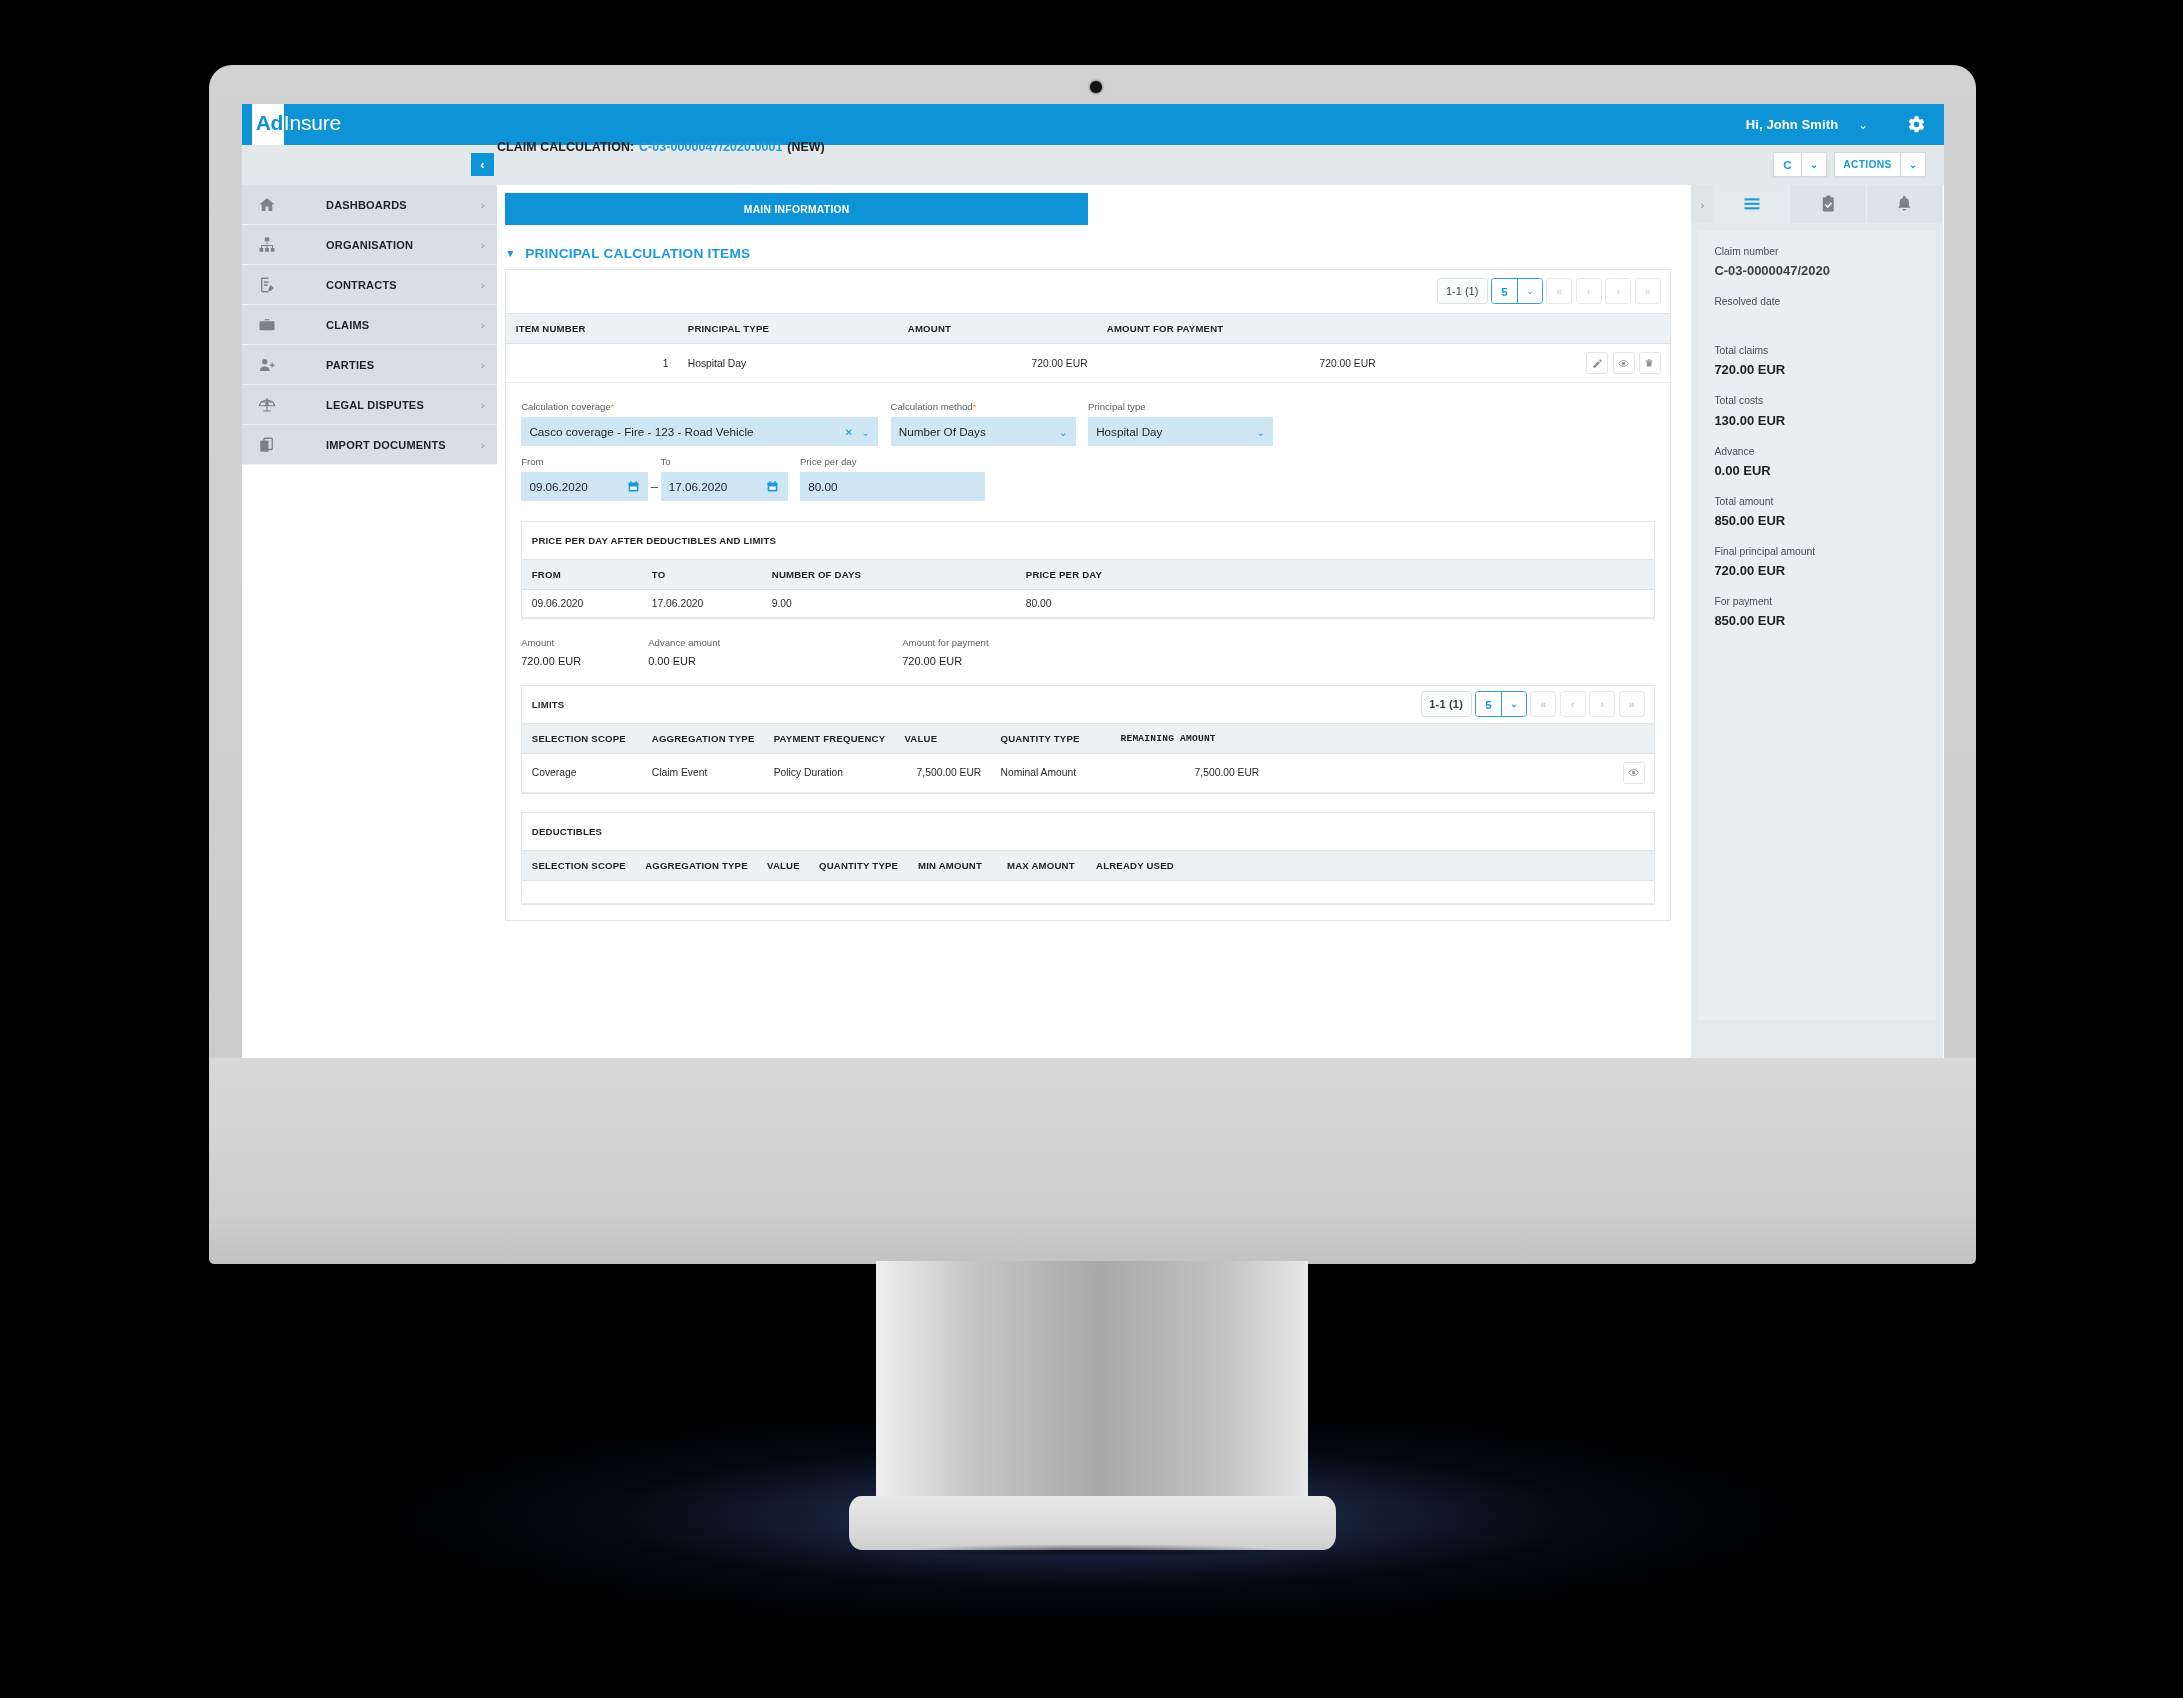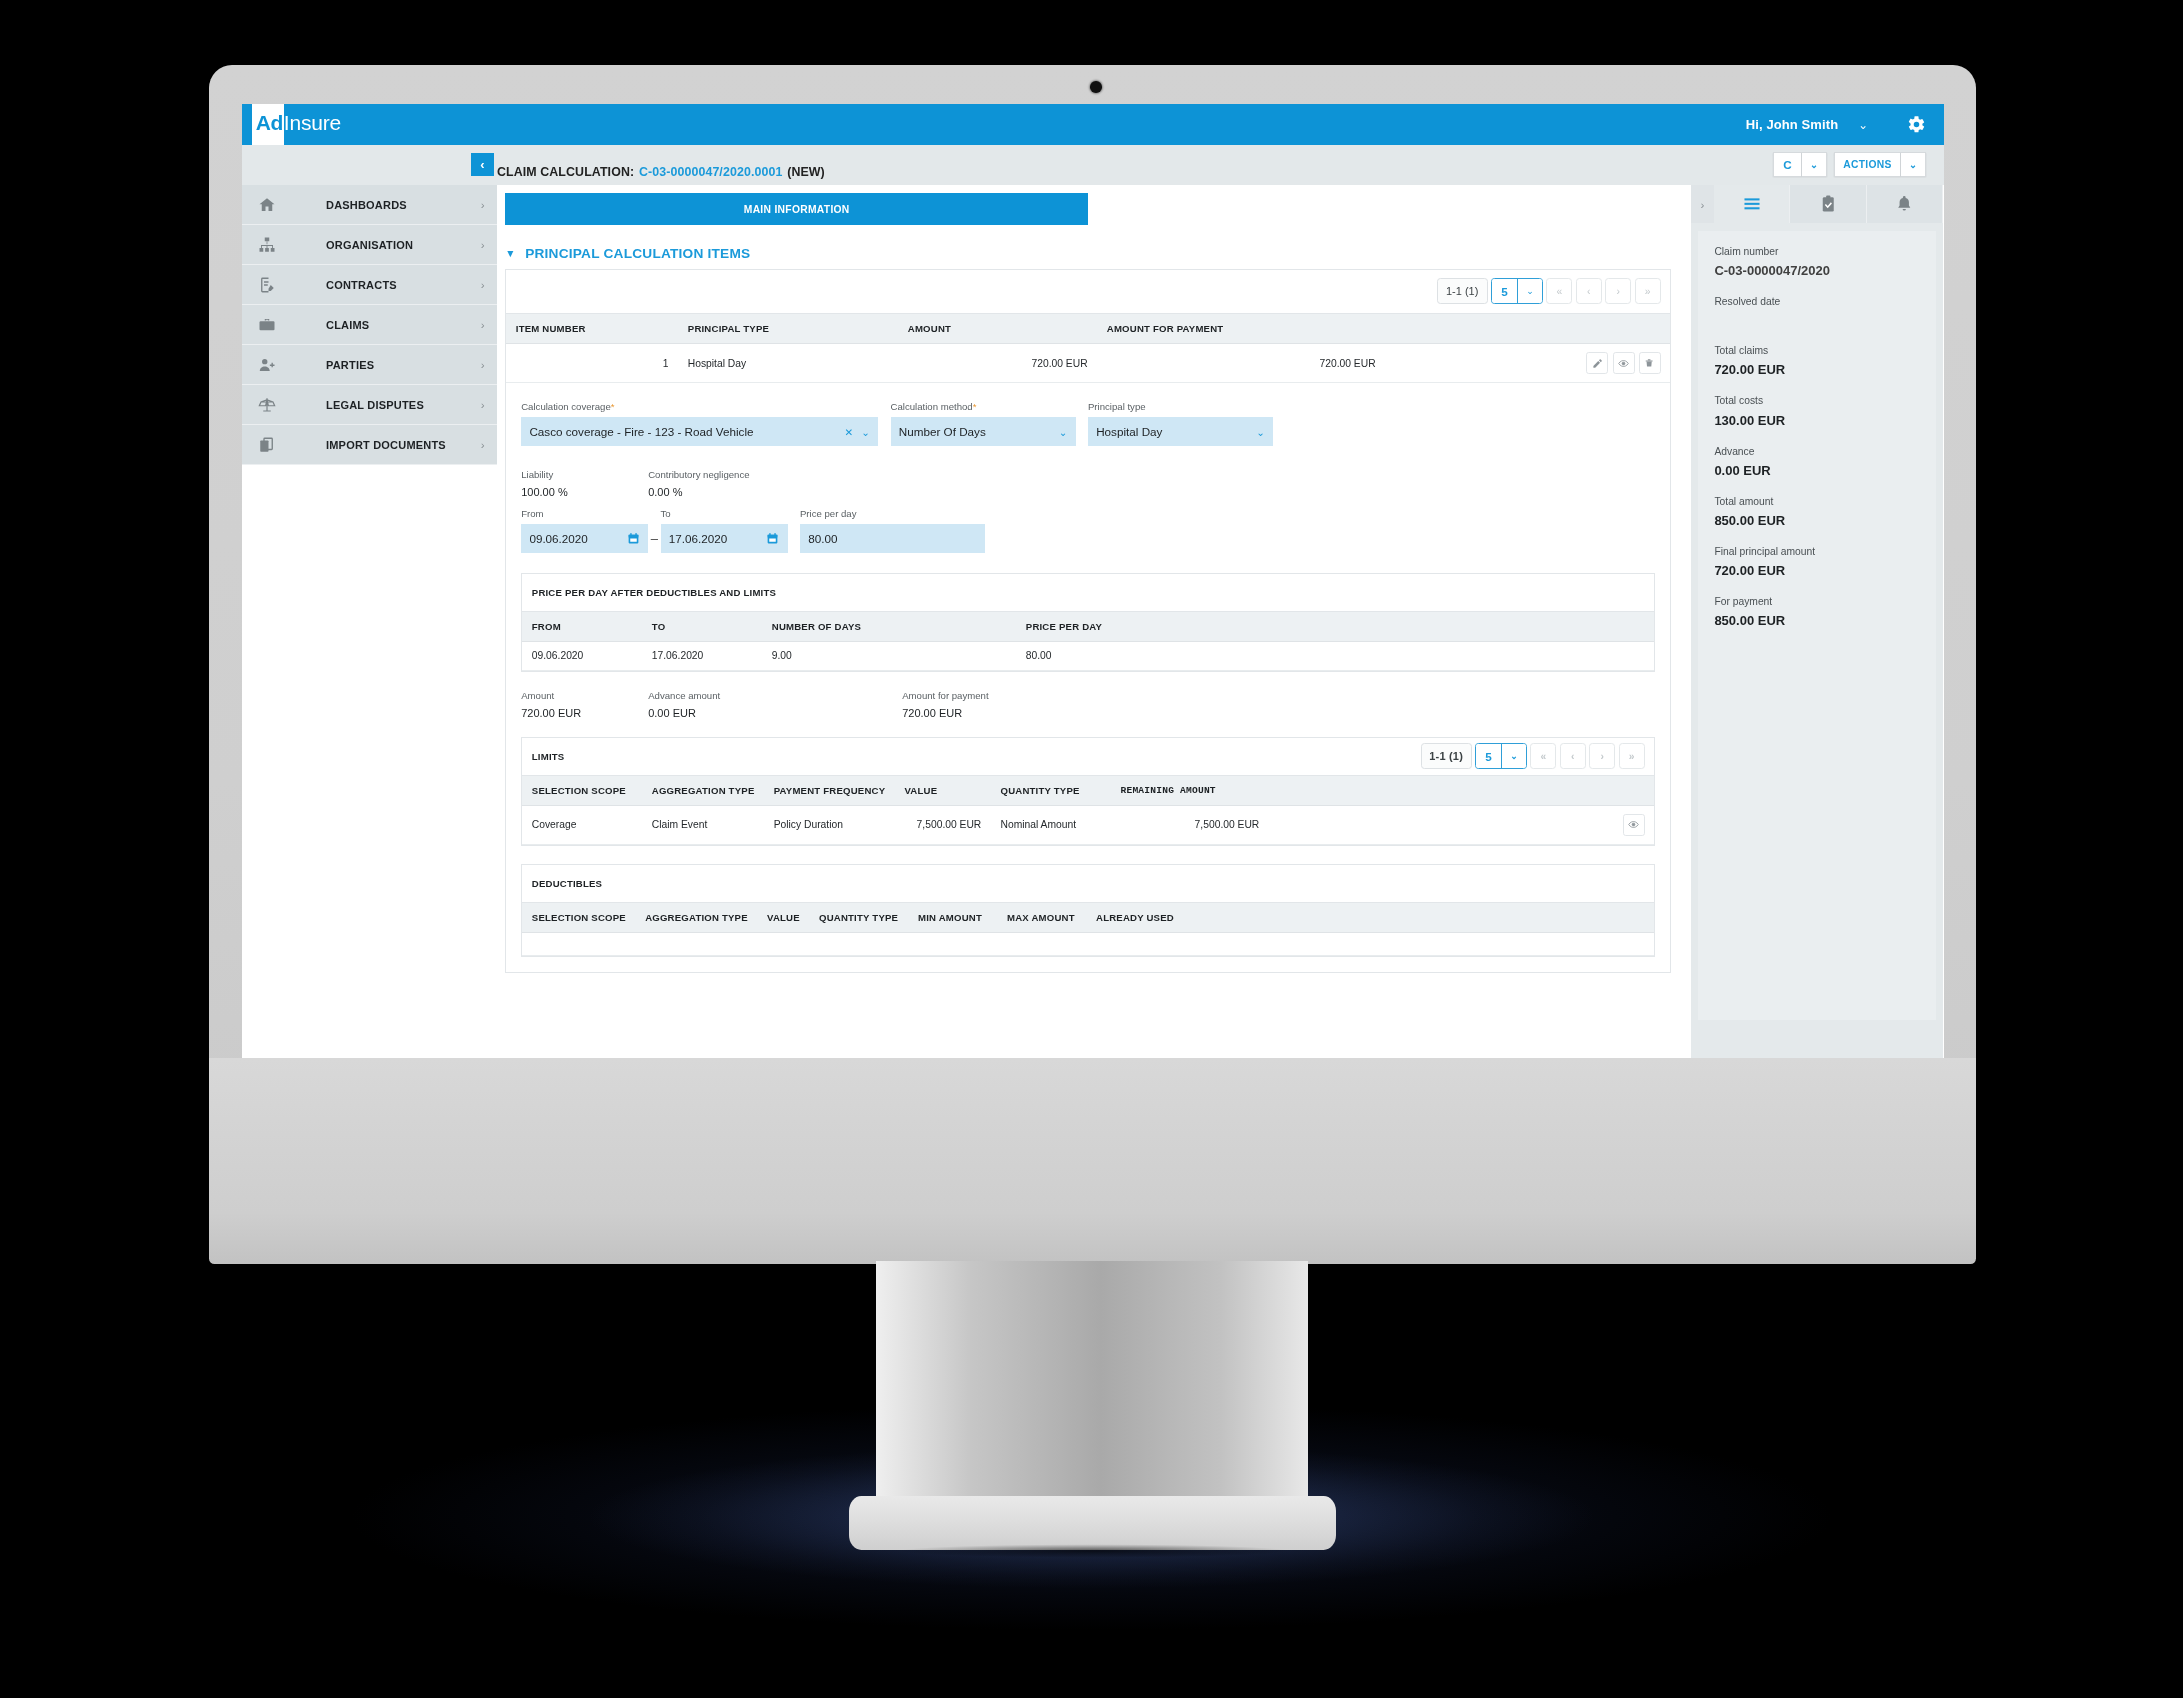--- a/index.html
+++ b/index.html
@@ -78,21 +78,21 @@
   .secondbar {
     position:absolute; left:0; top:41px; width:1702px; height:40px;
     background:#e3e8ea;
   }
   .collapse-btn {
     position:absolute; left:229px; top:49px; width:23px; height:23px;
     background:#0d93d6; color:#fff; display:flex; align-items:center; justify-content:center;
     font-size:13px; font-weight:bold;
   }
   .crumb {
-    position:absolute; left:255px; top:48px; height:40px; display:flex; align-items:center;
+    position:absolute; left:255px; top:23px; height:40px; display:flex; align-items:center;
     font-size:12.4px; font-weight:bold; color:#222; letter-spacing:0.1px;
   }
   .crumb .code { color:#1b9ada; font-weight:bold; margin-left:4.8px;}
   .crumb .new { color:#222; font-weight:bold; margin-left:4.8px;}
 
   .btn-group { position:absolute; top:48px; display:flex; }
   .sbtn {
     background:#fff; border:0.7px solid #d6dadd; color:#1b9ada;
     font-size:11.7px; font-weight:bold; display:flex; align-items:center; justify-content:center;
     height:25px; box-shadow:0 0.7px 1.4px rgba(0,0,0,.12);
@@ -430,30 +430,20 @@
             </div>
             <div class="fld" style="width:185px;">
               <span class="flbl">Principal type</span>
               <div class="fval">
                 <span>Hospital Day</span>
                 <span class="right-ico">⌄</span>
               </div>
             </div>
           </div>
 
-          <div class="frow" style="margin-top:23px;">
-            <div style="width:127px;">
-              <div class="ro-lbl">Liability</div>
-              <div class="ro-val">100.00 %</div>
-            </div>
-            <div>
-              <div class="ro-lbl">Contributory negligence</div>
-              <div class="ro-val">0.00 %</div>
-            </div>
-          </div>
 
           <div class="frow" style="margin-top:9.6px; align-items:flex-end;">
             <div class="fld" style="width:127px;">
               <span class="flbl">From</span>
               <div class="fval">
                 <span>09.06.2020</span>
                 <span class="right-ico">
                   <svg width="13" height="13" viewBox="0 0 24 24" fill="#1b9ada">
                       <rect x="3" y="5" width="18" height="16" rx="1.5"></rect>
                       <rect x="3" y="5" width="18" height="5" fill="#1b9ada"></rect>

